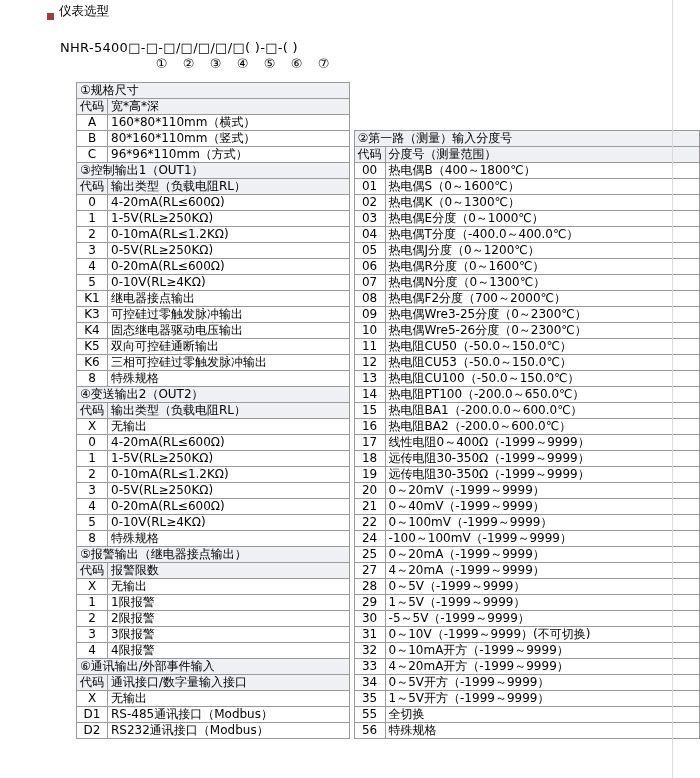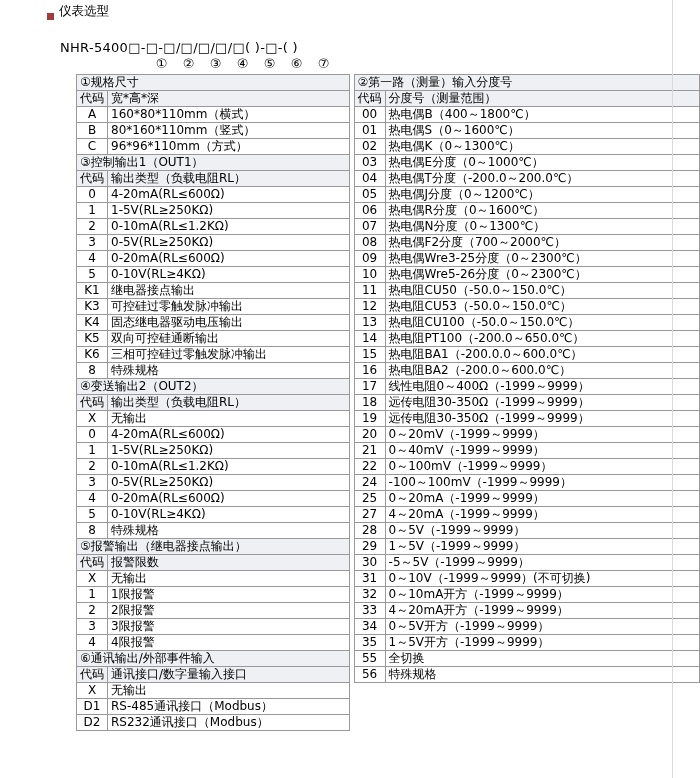--- a/index.html
+++ b/index.html
@@ -9,23 +9,23 @@
     background: #ffffff;
     font-family: "DejaVu Sans", sans-serif;
     font-size: 12px; color: #000;
     position: relative; overflow: hidden;
   }
   .page { padding: 5px 0 0 47px; }
   .title-row { display: flex; align-items: flex-end; gap: 5px; height: 15px; margin-bottom: 2px; }
   .bullet { width: 7px; height: 7px; background: var(--bullet, #a03c3c); display: inline-block; }
   .page-title { font-size: 12.5px; }
   .model-line { margin-left: 13px; height: 16px; font-size: 13px; letter-spacing: 0.3px; white-space: nowrap; margin-top: 20px; }
-  .markers { margin-left: 13px; padding-left: 88px; height: 17px; margin-bottom: 1px; white-space: nowrap; }
+  .markers { margin-left: 13px; padding-left: 88px; height: 17px; margin-bottom: 9px; white-space: nowrap; }
   .markers span { display: inline-block; width: 27px; text-align: center; font-size: 13px; }
-  .tables { display: flex; margin-left: 13px; gap: 4px; align-items: flex-start; padding-left: 16px; }
+  .tables { display: flex; margin-left: 13px; gap: 4px; align-items: flex-end; padding-left: 16px; }
   .col-left { width: 289px; }
   .col-right { width: 366px; }
   table.sec { border-collapse: collapse; width: 100%; table-layout: fixed; }
   .col-left > table.sec:not(:first-child) { margin-top: -1px; }
   td {
     border: 1px solid var(--border, #999999);
     padding: 1px 3px; height: 14.5px; line-height: 13px;
     font-size: 12px; white-space: nowrap; overflow: hidden;
   }
   td.title-cell { background: var(--header-bg, #eef0f3); }
@@ -271,21 +271,21 @@
             <tr>
               <td class="code-cell">02</td>
               <td class="desc-cell">热电偶K（0～1300℃）</td>
             </tr>
             <tr>
               <td class="code-cell">03</td>
               <td class="desc-cell">热电偶E分度（0～1000℃）</td>
             </tr>
             <tr>
               <td class="code-cell">04</td>
-              <td class="desc-cell">热电偶T分度（-200.0～200.0℃）</td>
+              <td class="desc-cell">热电偶T分度（-400.0～400.0℃）</td>
             </tr>
             <tr>
               <td class="code-cell">05</td>
               <td class="desc-cell">热电偶J分度（0～1200℃）</td>
             </tr>
             <tr>
               <td class="code-cell">06</td>
               <td class="desc-cell">热电偶R分度（0～1600℃）</td>
             </tr>
             <tr>

